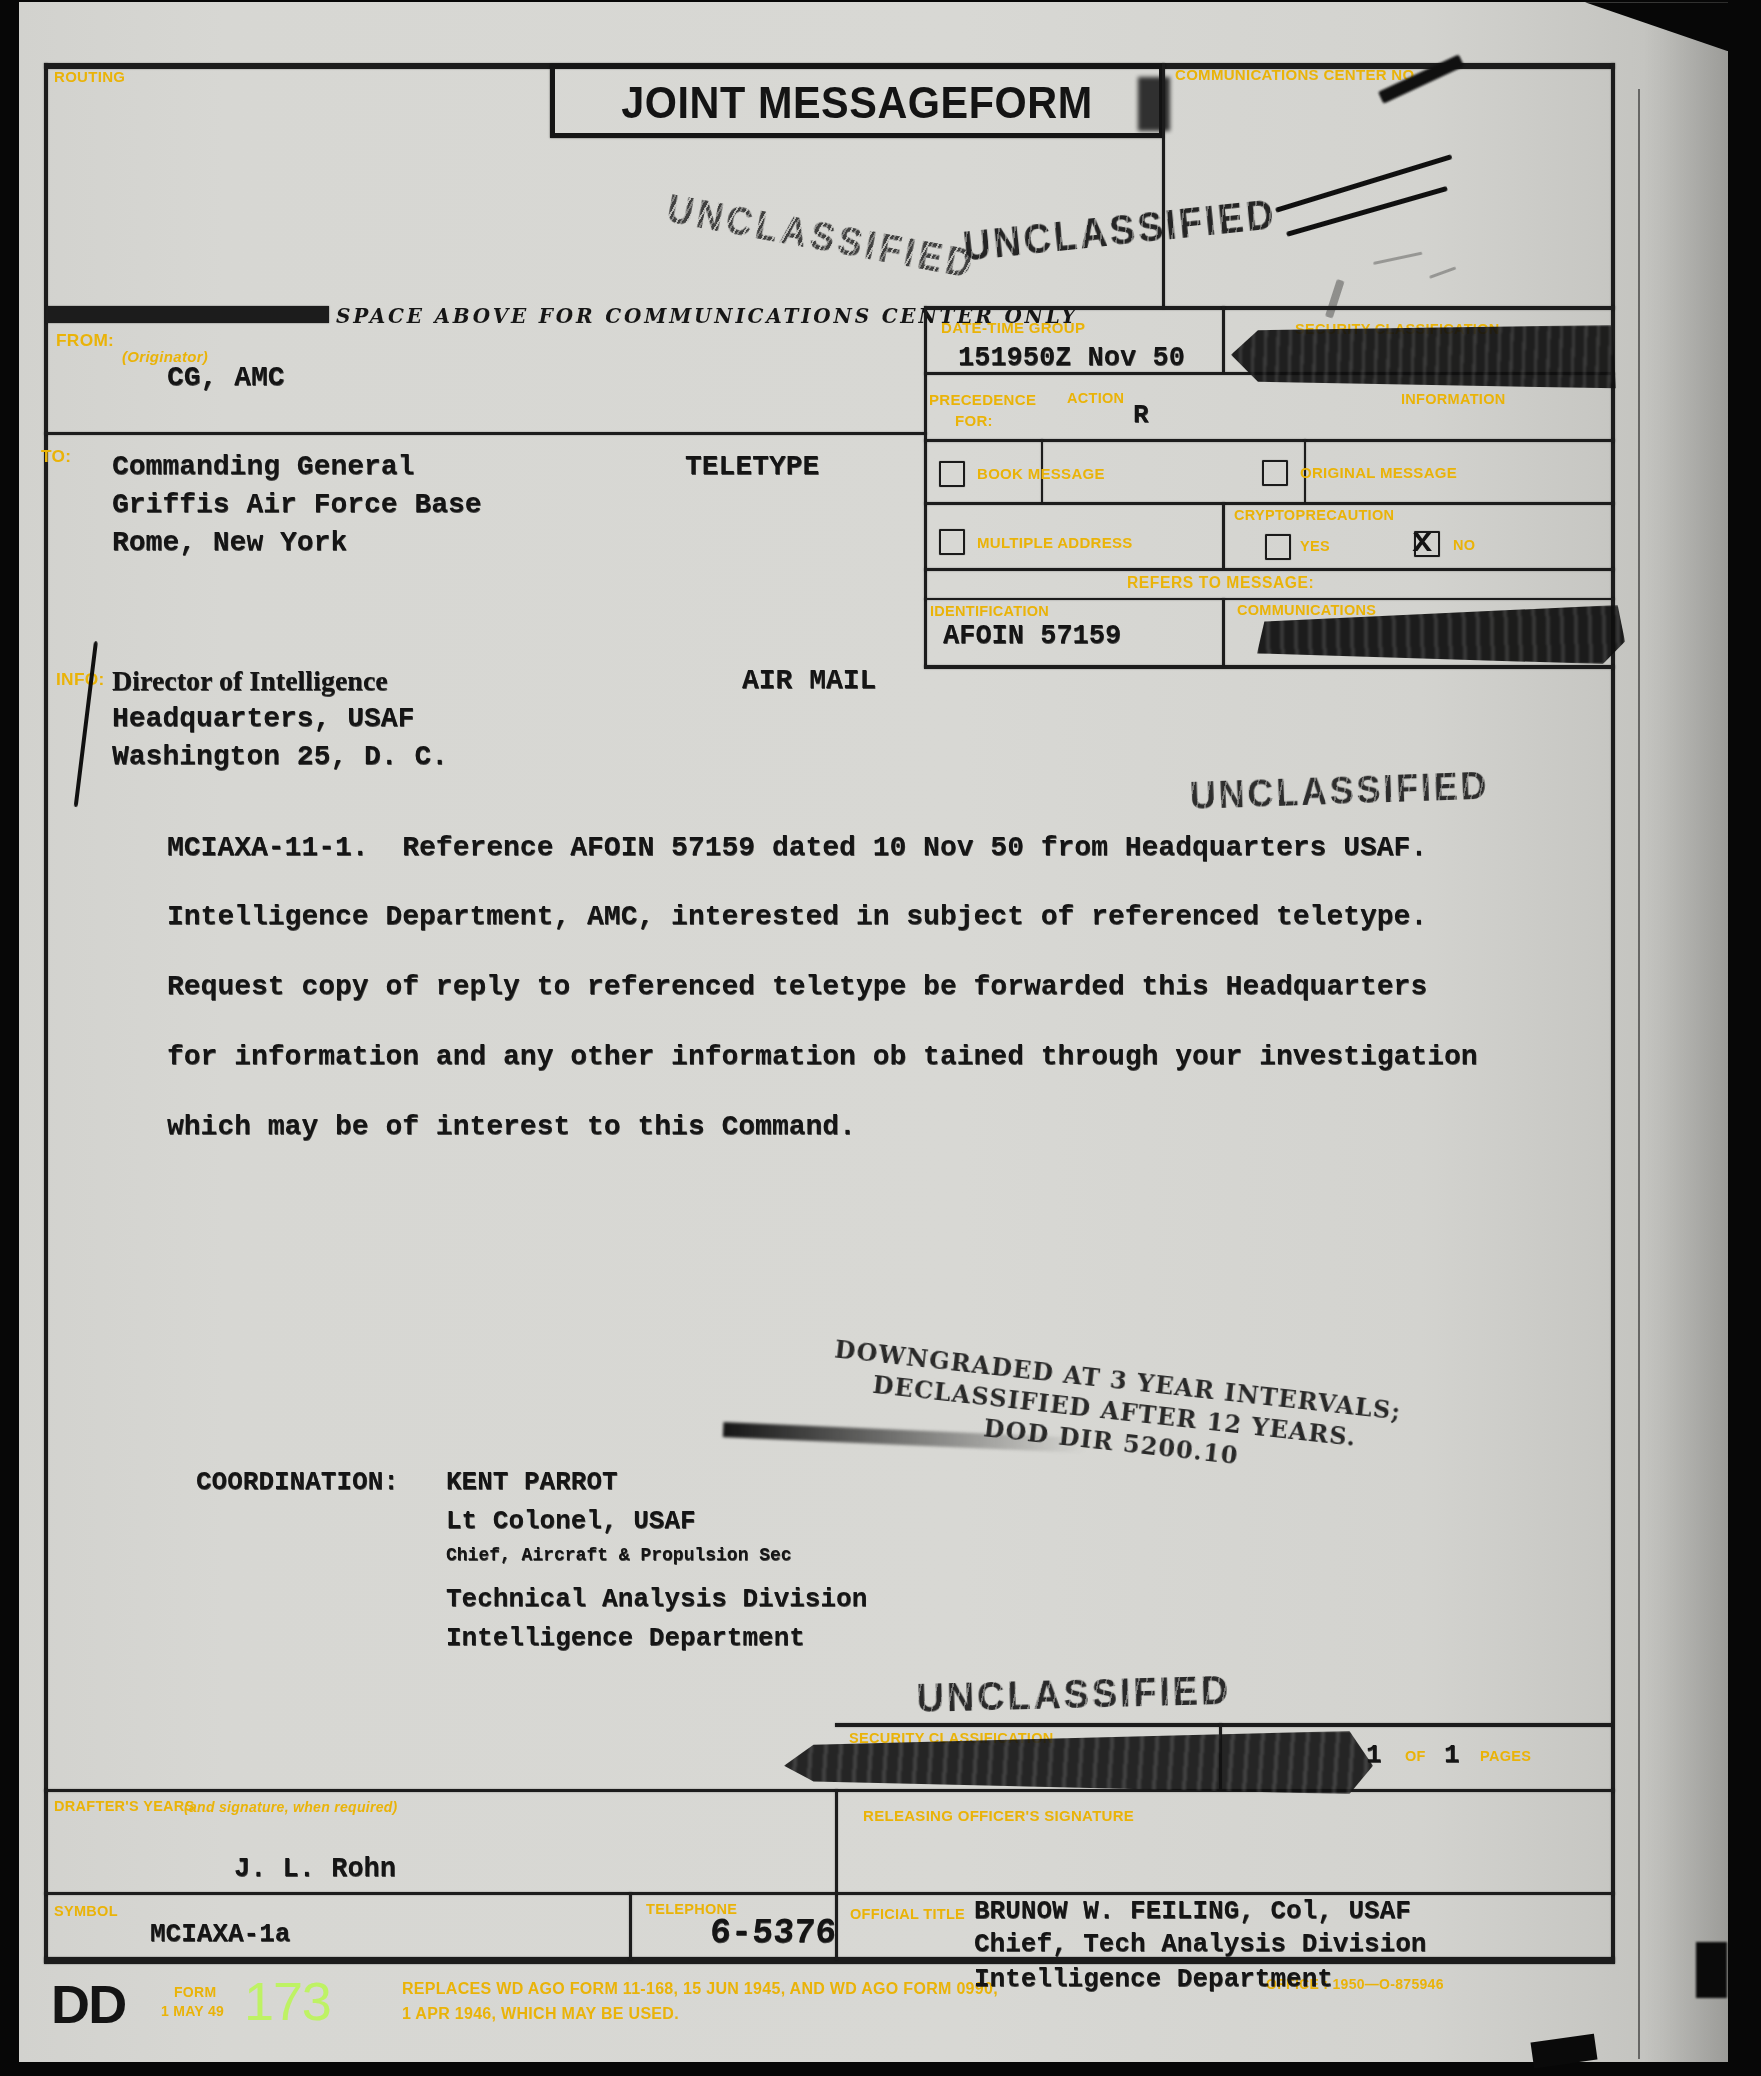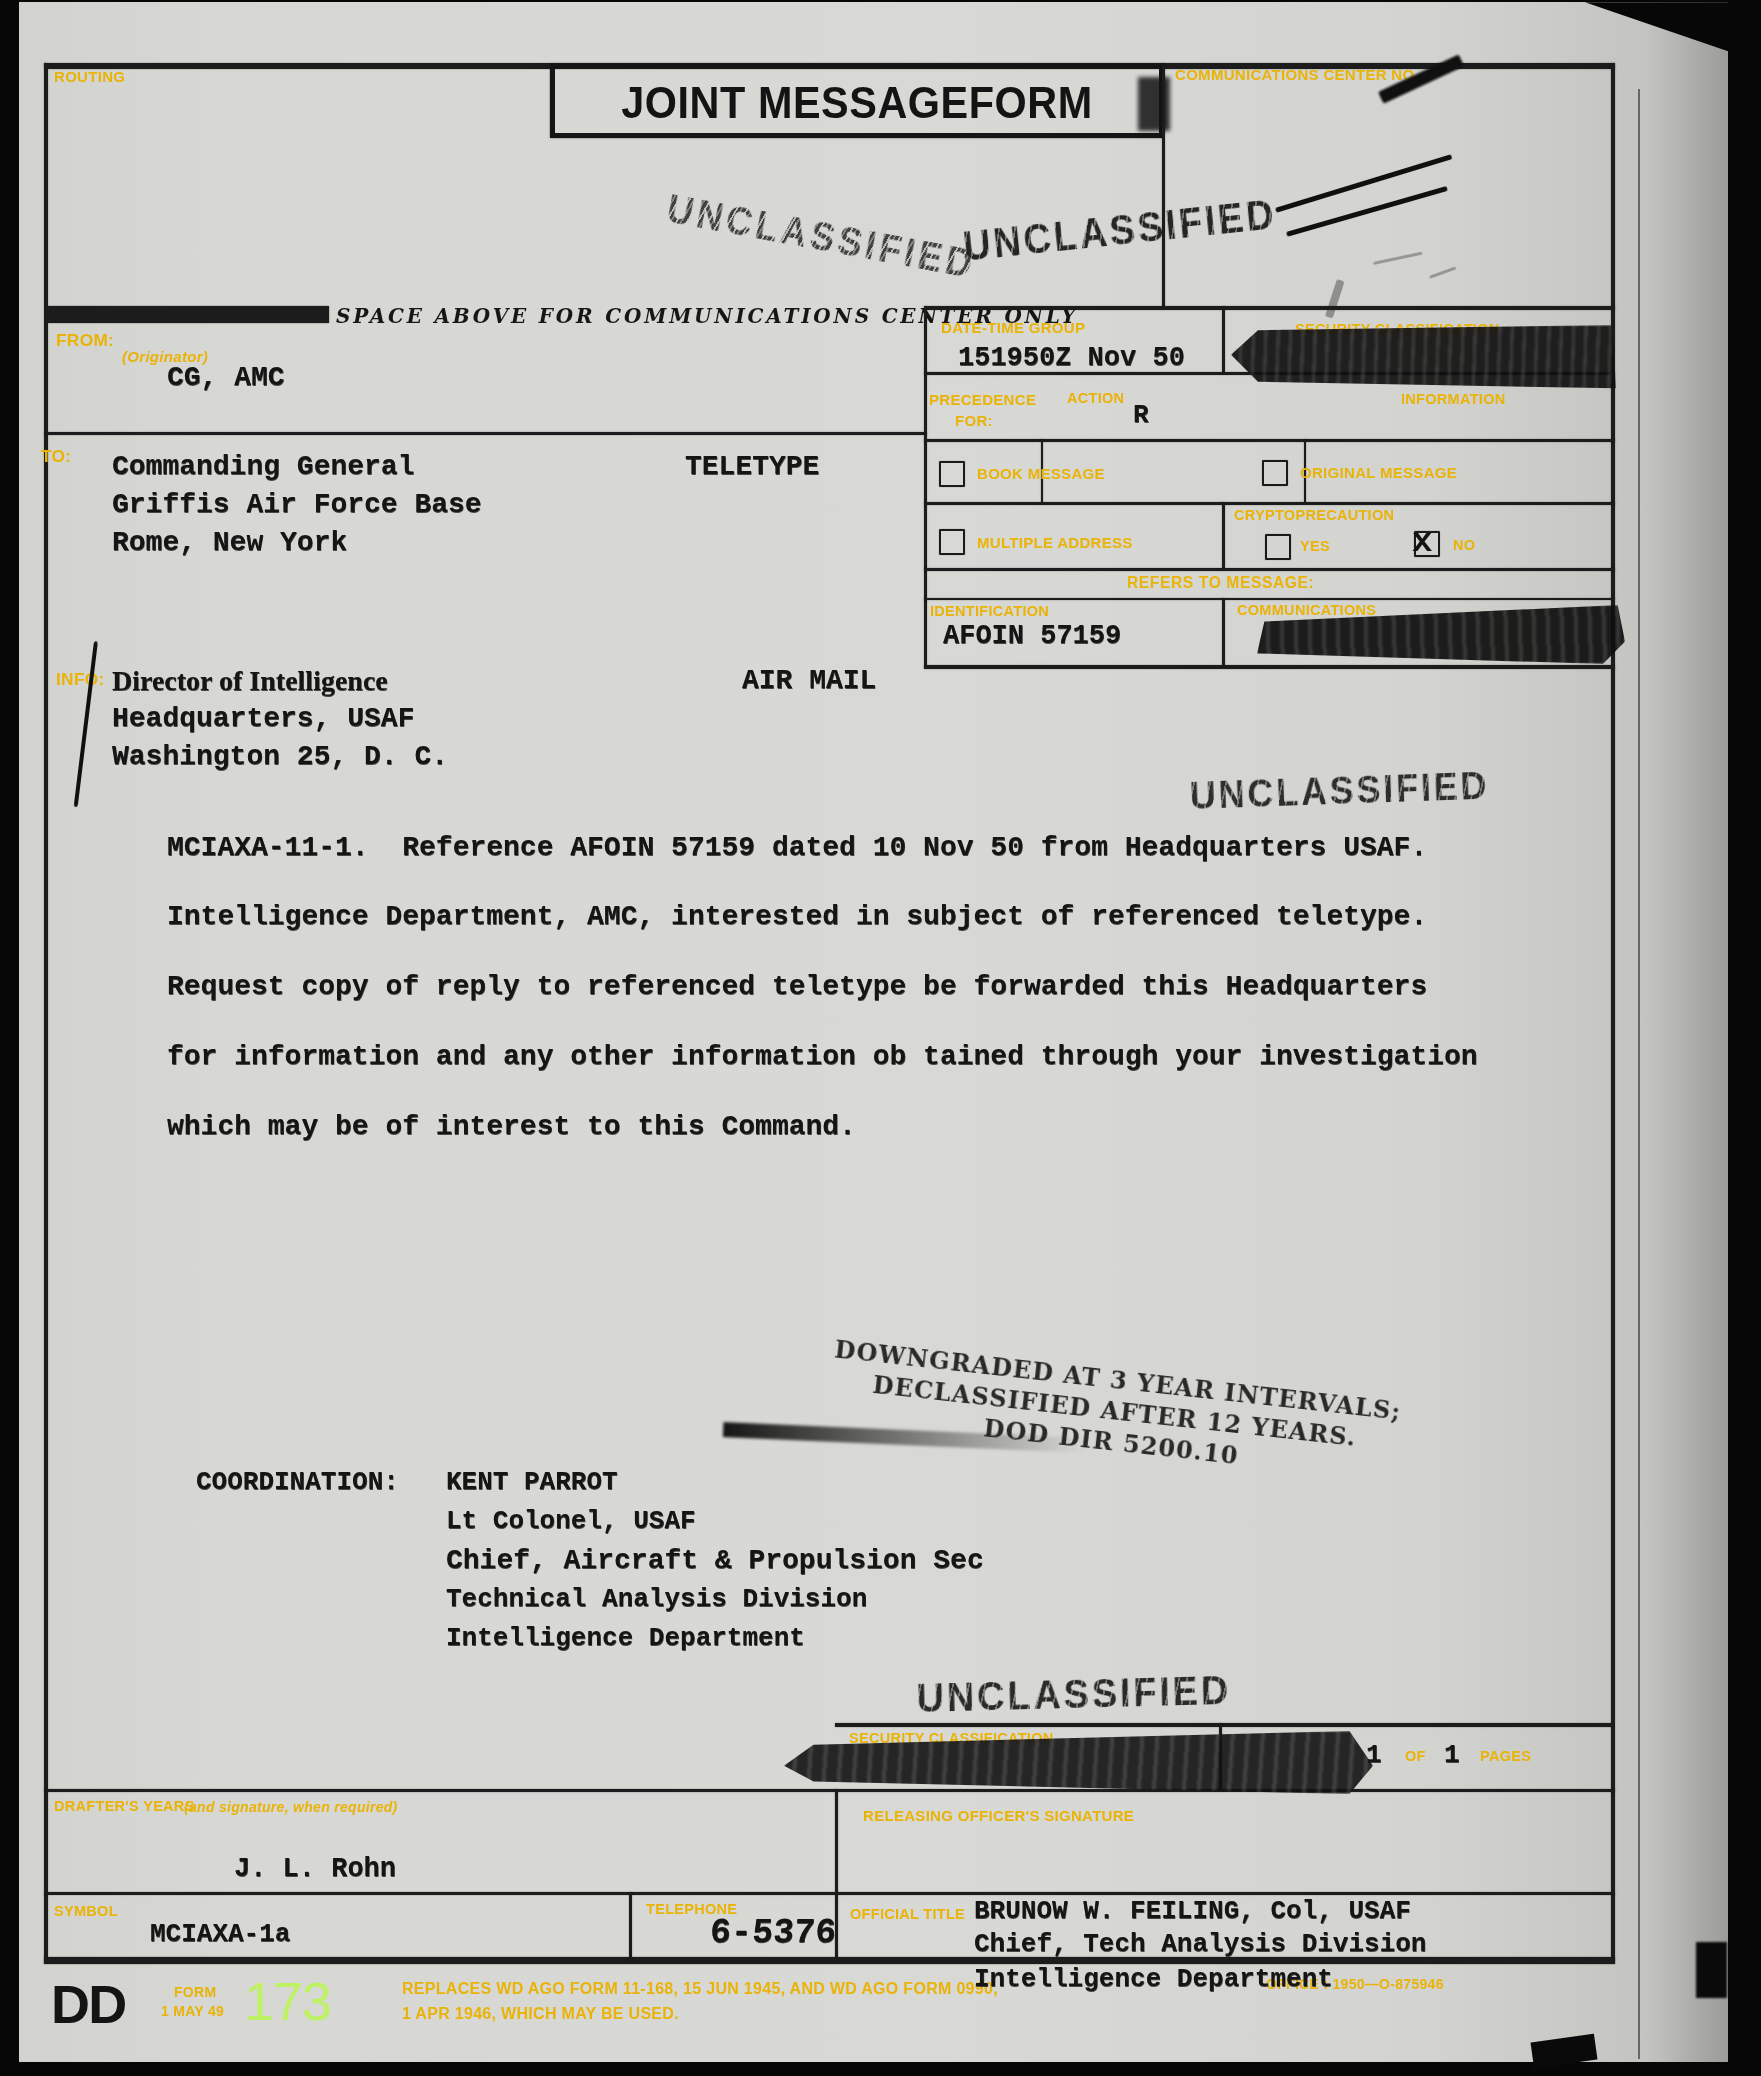--- a/index.html
+++ b/index.html
@@ -139,21 +139,21 @@
   <div class="abs" style="left:751px;top:1324px;width:742px;transform:rotate(6.3deg);transform-origin:left top;filter:blur(0.3px);opacity:.93;text-align:center;">
     <div class="serifstamp" style="font-size:24px;letter-spacing:1.1px;line-height:31px;white-space:nowrap;">DOWNGRADED AT 3 YEAR INTERVALS;</div>
     <div class="serifstamp" style="font-size:24px;letter-spacing:1.1px;line-height:31px;white-space:nowrap;">DECLASSIFIED AFTER 12 YEARS.</div>
     <div class="serifstamp" style="font-size:24px;letter-spacing:1.1px;line-height:31px;white-space:nowrap;">DOD DIR 5200.10</div>
   </div>
   <div class="smudge" style="left:723px;top:1430px;width:363px;height:14.5px;transform:rotate(2.5deg);background:linear-gradient(90deg,#151515,rgba(20,20,20,0));filter:blur(1.4px);"></div>
 
   <div class="typed abs" style="left:196px;top:1467px;font-size:26px;">COORDINATION:</div>
   <div class="typed abs" style="left:446px;top:1467px;font-size:26px;">KENT PARROT</div>
   <div class="typed abs" style="left:446px;top:1506px;font-size:26px;">Lt Colonel, USAF</div>
-  <div class="typed abs" style="left:446px;top:1545px;font-size:28px;">Chief, Aircraft &amp; Propulsion Sec</div>
+  <div class="typed abs" style="left:446px;top:1545px;font-size:18px;">Chief, Aircraft &amp; Propulsion Sec</div>
   <div class="typed abs" style="left:446px;top:1584px;font-size:26px;">Technical Analysis Division</div>
   <div class="typed abs" style="left:446px;top:1623px;font-size:26px;">Intelligence Department</div>
 
   <div class="stamp distress-lo" style="left:916px;top:1675px;font-size:38px;letter-spacing:2.8px;transform:rotate(-1.5deg) scaleY(1.08);opacity:.92;">UNCLASSIFIED</div>
 
   <div class="hline" style="left:835px;top:1723px;width:777px;height:3.9px;"></div>
   <div class="hline" style="left:44px;top:1789px;width:1571px;height:3.3px;"></div>
   <div class="vline" style="left:1219px;top:1723px;width:2.8px;height:67px;"></div>
   <div class="lbl abs" style="left:849px;top:1730px;font-size:14.5px;">SECURITY CLASSIFICATION</div>
   <div class="smudge" style="left:784px;top:1731px;width:589px;height:63px;opacity:.9;clip-path:polygon(0 55%,5% 22%,96% 0,100% 55%,96% 100%,5% 80%);background:repeating-linear-gradient(94deg,#121212 0 11px,#323232 11px 15px);"></div>

